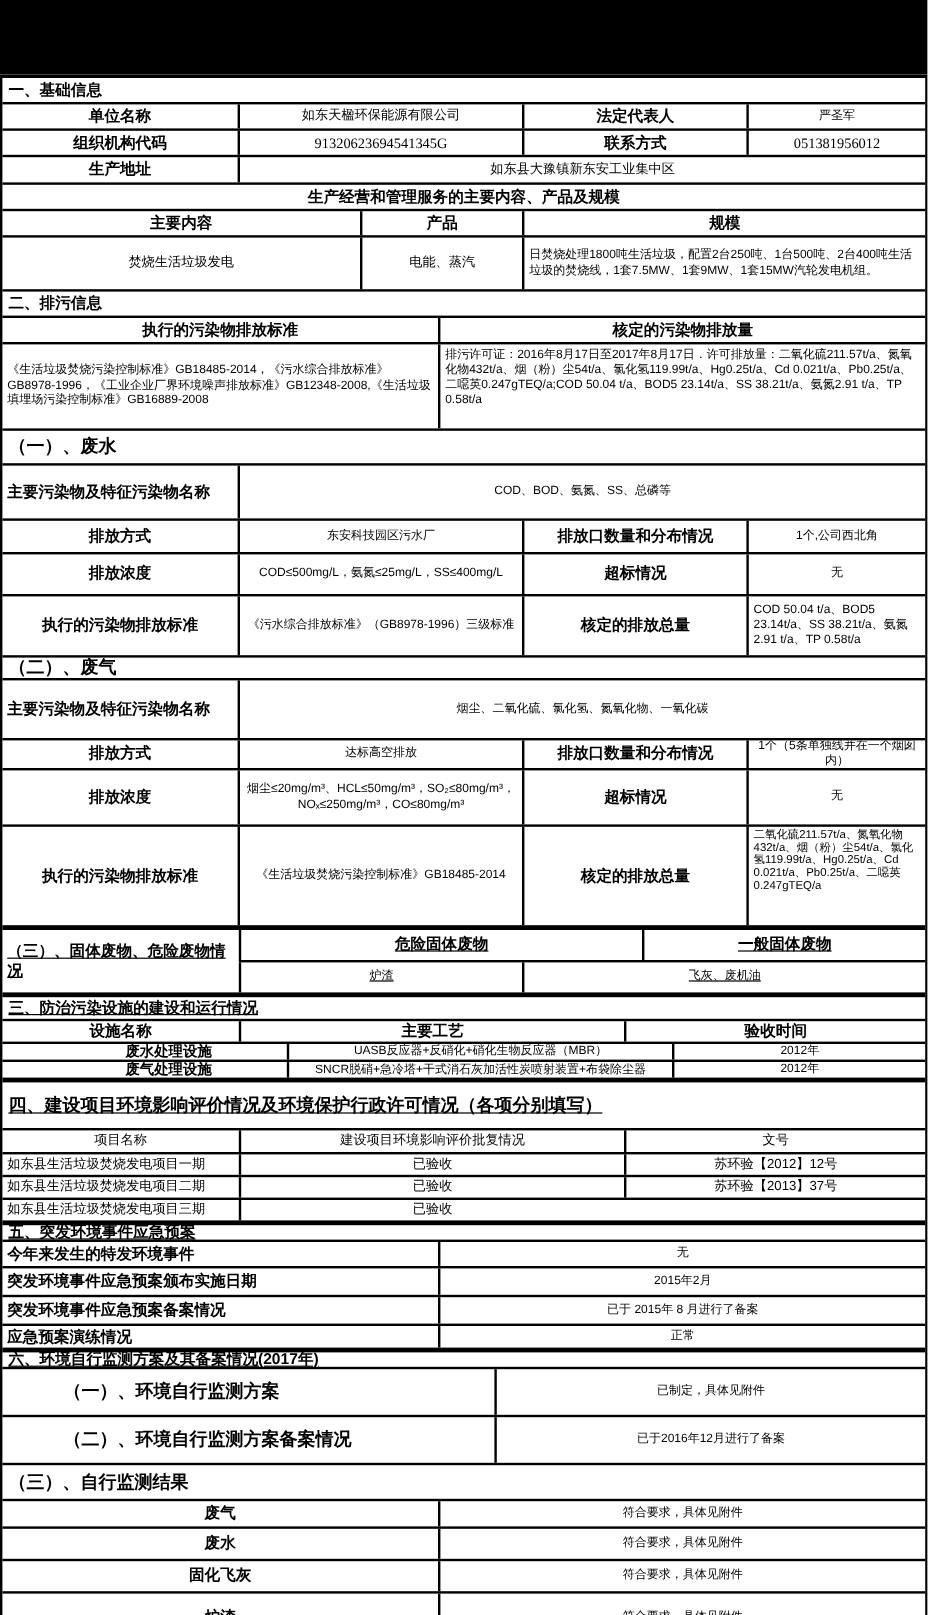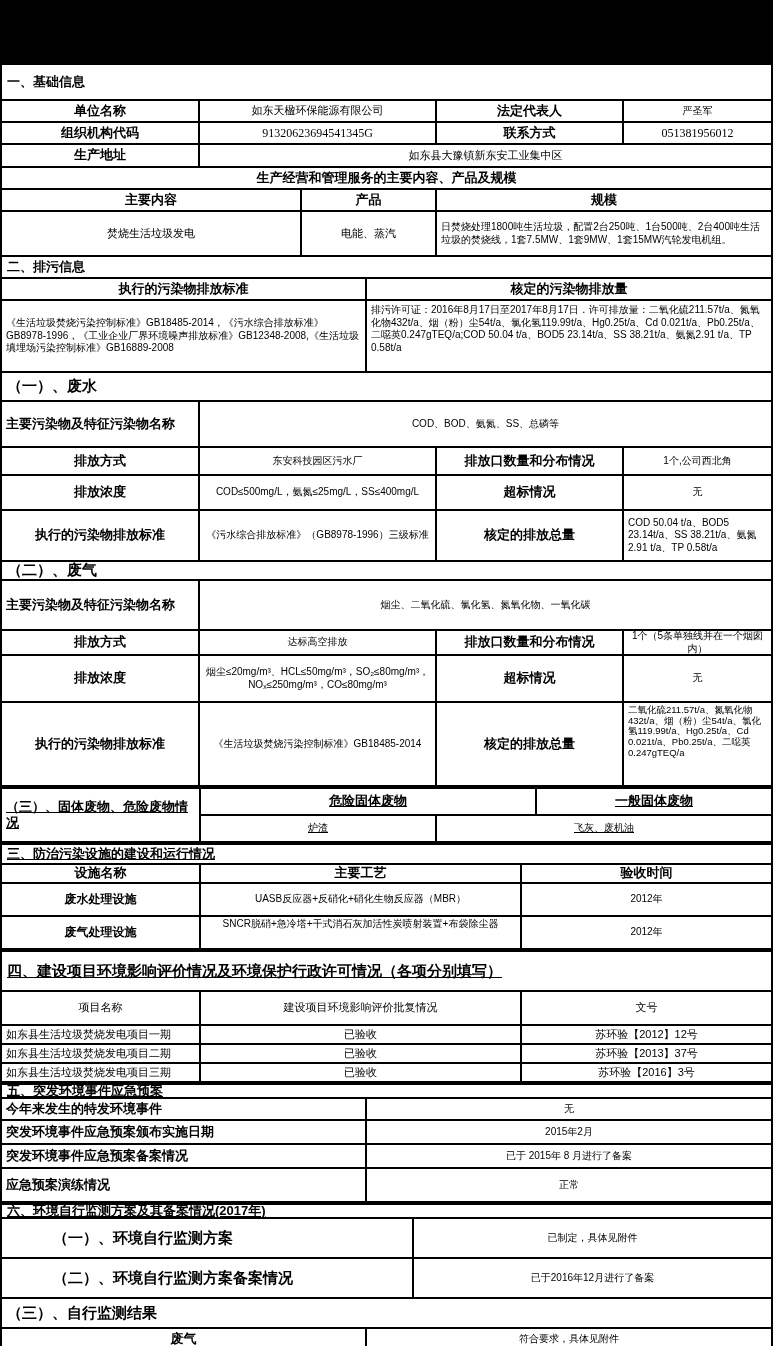--- a/index.html
+++ b/index.html
@@ -25,22 +25,22 @@
   .s95{font-size:9.5px;line-height:1.12;}
   .left{justify-content:flex-start;text-align:left;}
   .serif{font-family:"Liberation Serif","DejaVu Serif",serif;font-size:12px;}
   
   .w196{flex:0 0 196px;} .w237{flex:0 0 237px;} .w187{flex:0 0 187px;}
   .w298{flex:0 0 298px;} .w135{flex:0 0 135px;}
   .w363{flex:0 0 363px;}
   .w197{flex:0 0 197px;} .w236{flex:0 0 236px;} .w321{flex:0 0 321px;}
   .fx{flex:1;min-width:0;}
   
-  .h20{height:34px;} .h22{height:22px;} .h23{height:23px;} .h19{height:19px;}
-  .h16{height:16px;} .h17{height:33px;} .h24{height:24px;} .h25{height:25px;}
+  .h20{height:20px;} .h22{height:22px;} .h23{height:23px;} .h19{height:19px;}
+  .h16{height:16px;} .h17{height:15px;padding-left:40px;} .h24{height:24px;} .h25{height:25px;}
   .h26{height:42px;} .h27{height:27px;} .h28{height:28px;} .h29{height:29px;}
   .h30{height:30px;} .h32{height:40px;padding-left:47px;} .h35{height:35px;} .h41{height:45px;}
   .h46{height:46px;} .h47{height:47px;} .h50{height:50px;} .h51{height:51px;}
   .h56{height:56px;} .h72{height:72px;} .h84{height:84px;}
 </style>
 </head>
 <body>
 
 <div class="band"></div>
 
@@ -179,21 +179,20 @@
     <div class="c fx s11">苏环验【2012】12号</div>
   </div>
   <div class="row h19">
     <div class="c w197 s11 left">如东县生活垃圾焚烧发电项目二期</div>
     <div class="c w321 s11">已验收</div>
     <div class="c fx s11">苏环验【2013】37号</div>
   </div>
   <div class="row h19">
     <div class="c w197 s11 left">如东县生活垃圾焚烧发电项目三期</div>
     <div class="c w321 s11">已验收</div>
-    <div class="c fx s11">苏环验【2016】3号</div>
   </div>
 
   <div class="row h16 sect thick">五、突发环境事件应急预案</div>
   <div class="row h22">
     <div class="c w363 b s13 left">今年来发生的特发环境事件</div>
     <div class="c fx s10">无</div>
   </div>
   <div class="row h24">
     <div class="c w363 b s13 left">突发环境事件应急预案颁布实施日期</div>
     <div class="c fx s10">2015年2月</div>

